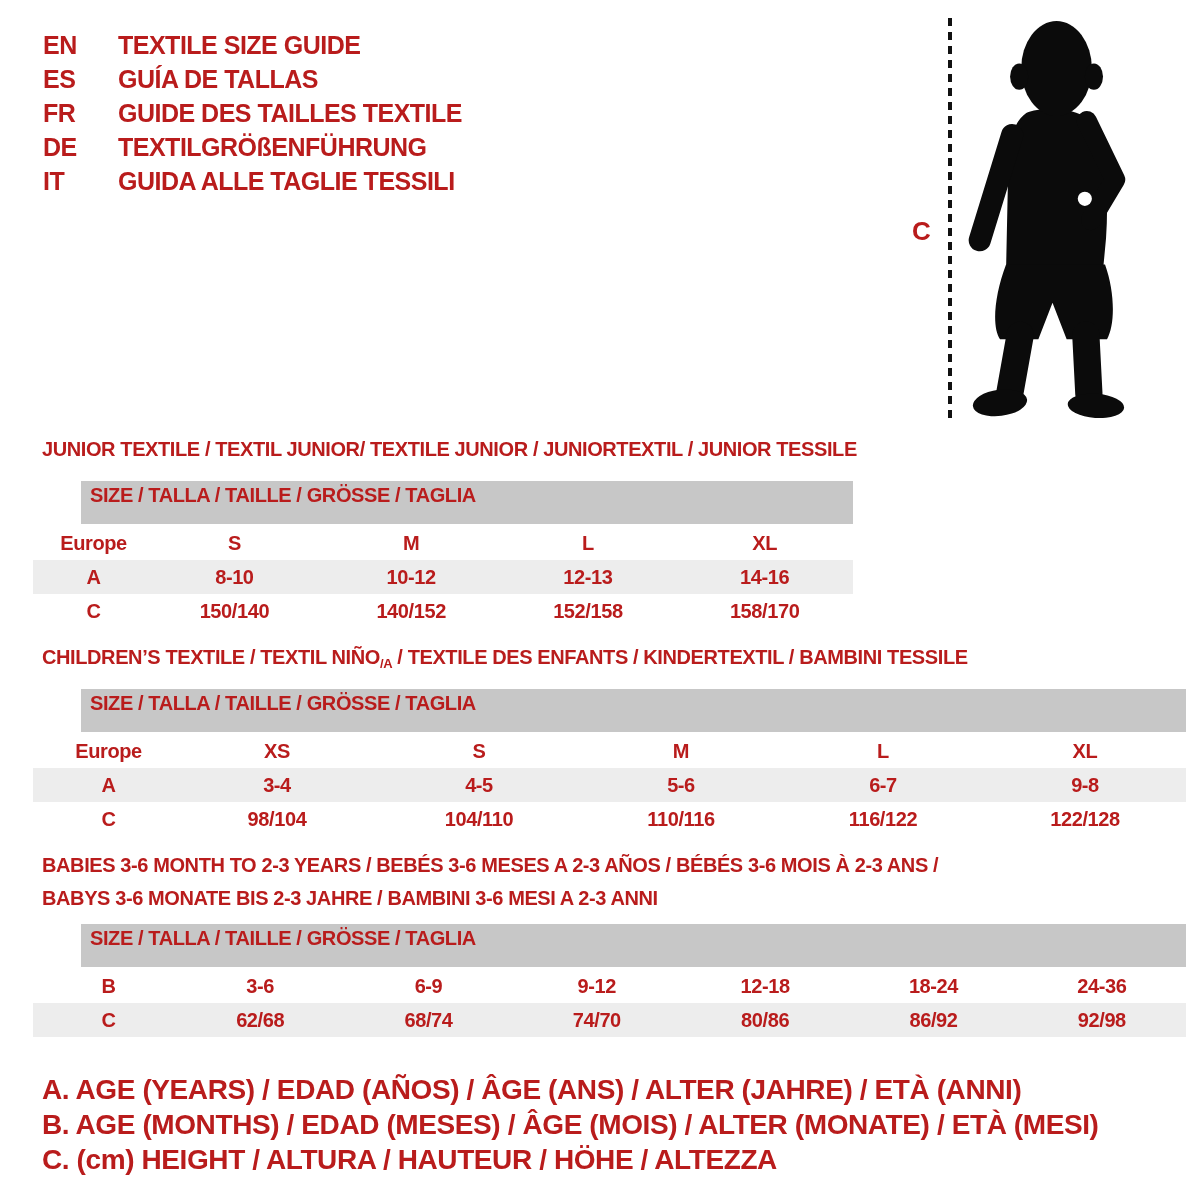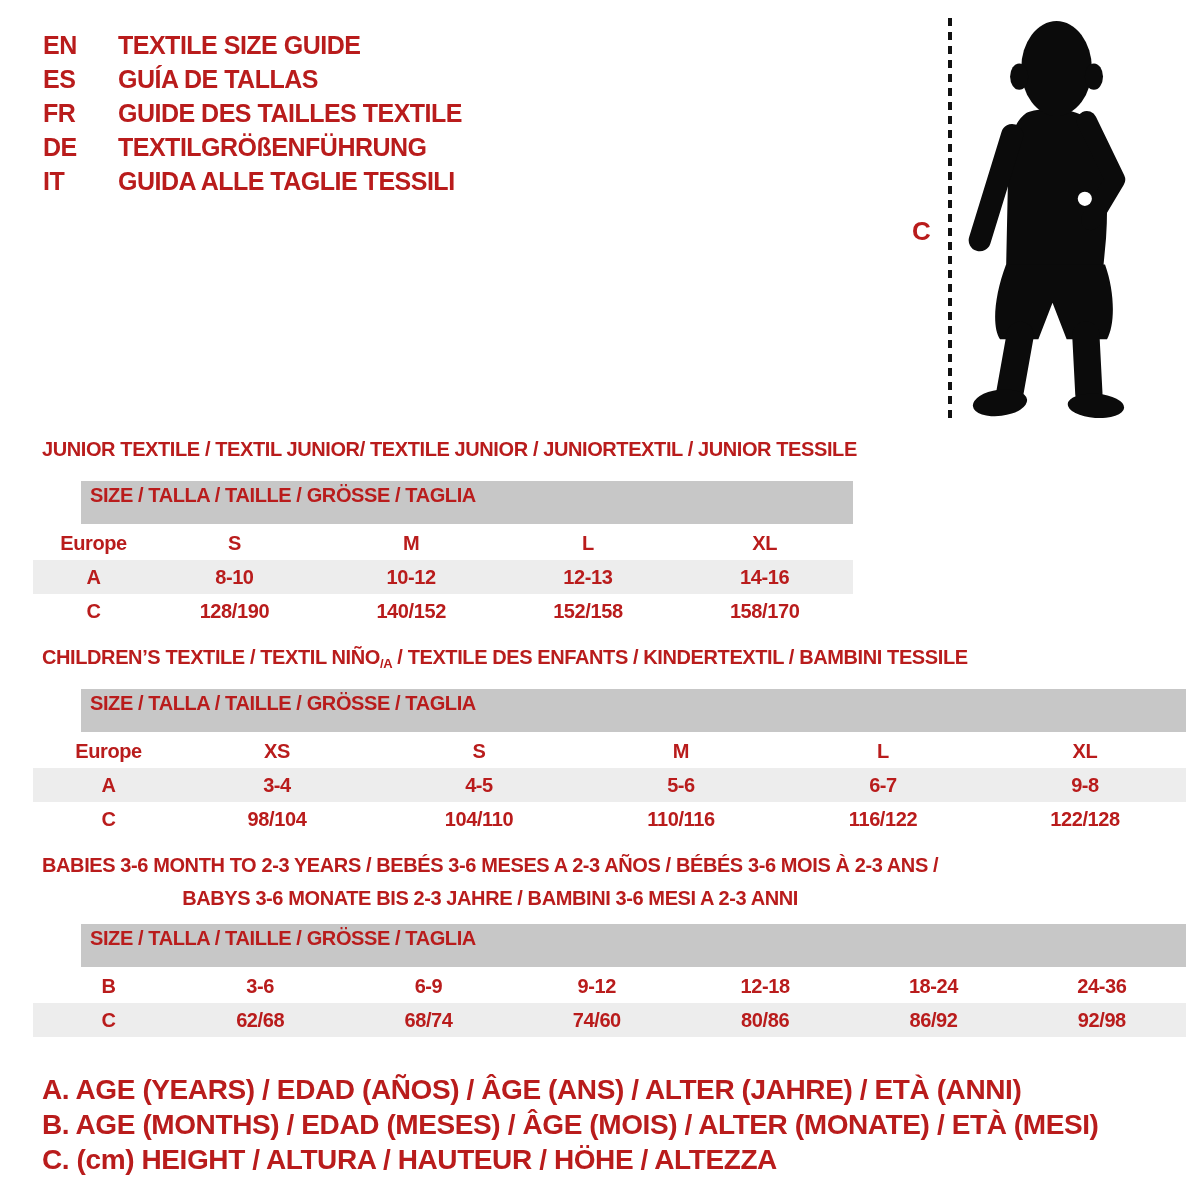--- a/index.html
+++ b/index.html
@@ -12,21 +12,21 @@
   .lang-row{display:flex;height:34px;line-height:34px;font-size:25px;letter-spacing:-0.5px;}
   .lang-code{width:75px;flex:0 0 75px;}
   
   .measure-line{
     position:absolute;left:948px;top:18px;width:4px;height:402px;
     background:repeating-linear-gradient(to bottom,#111 0px,#111 8px,transparent 8px,transparent 14px);
   }
   .measure-label{position:absolute;left:912px;top:216px;font-size:26px;}
   .silhouette{position:absolute;left:963px;top:16px;width:178px;height:404px;}
   
-  .section-title{position:absolute;font-size:20px;letter-spacing:-0.4px;white-space:nowrap;text-align:center;}
+  .section-title{position:absolute;font-size:20px;letter-spacing:-0.4px;white-space:nowrap;}
   #junior-title{left:42px;top:438px;}
   #children-title{left:42px;top:646px;}
   #babies-title{left:42px;top:849px;line-height:33px;}
   .subA{font-size:13px;position:relative;top:4px;}
   
   .size-table{position:absolute;}
   #junior-table{left:33px;top:481px;width:820px;}
   #children-table{left:33px;top:689px;width:1153px;}
   #babies-table{left:33px;top:924px;width:1153px;}
   .size-bar{height:43px;line-height:29px;background:#c7c7c7;font-size:20px;padding-left:9px;letter-spacing:-0.4px;margin-left:48px;}
@@ -108,21 +108,21 @@
           </tr>
           <tr class="shaded">
             <td class="rowlabel">A</td>
             <td>8-10</td>
             <td>10-12</td>
             <td>12-13</td>
             <td>14-16</td>
           </tr>
           <tr>
             <td class="rowlabel">C</td>
-            <td>128/190</td>
+            <td>150/140</td>
             <td>140/152</td>
             <td>152/158</td>
             <td>158/170</td>
           </tr>
         </tbody>
       </table>
   </div>
 
   <div class="section-title" id="children-title"><span>CHILDREN’S TEXTILE / TEXTIL NIÑO</span><span class="subA">/A</span><span> / TEXTILE DES ENFANTS / KINDERTEXTIL / BAMBINI TESSILE</span></div>
   <div class="size-table" id="children-table">
@@ -171,21 +171,21 @@
             <td>6-9</td>
             <td>9-12</td>
             <td>12-18</td>
             <td>18-24</td>
             <td>24-36</td>
           </tr>
           <tr class="shaded">
             <td class="rowlabel">C</td>
             <td>62/68</td>
             <td>68/74</td>
-            <td>74/60</td>
+            <td>74/70</td>
             <td>80/86</td>
             <td>86/92</td>
             <td>92/98</td>
           </tr>
         </tbody>
       </table>
   </div>
 
   <div class="legend">
     <div class="legend-line">A. AGE (YEARS) / EDAD (AÑOS) / ÂGE (ANS) / ALTER (JAHRE) / ETÀ (ANNI)</div>

